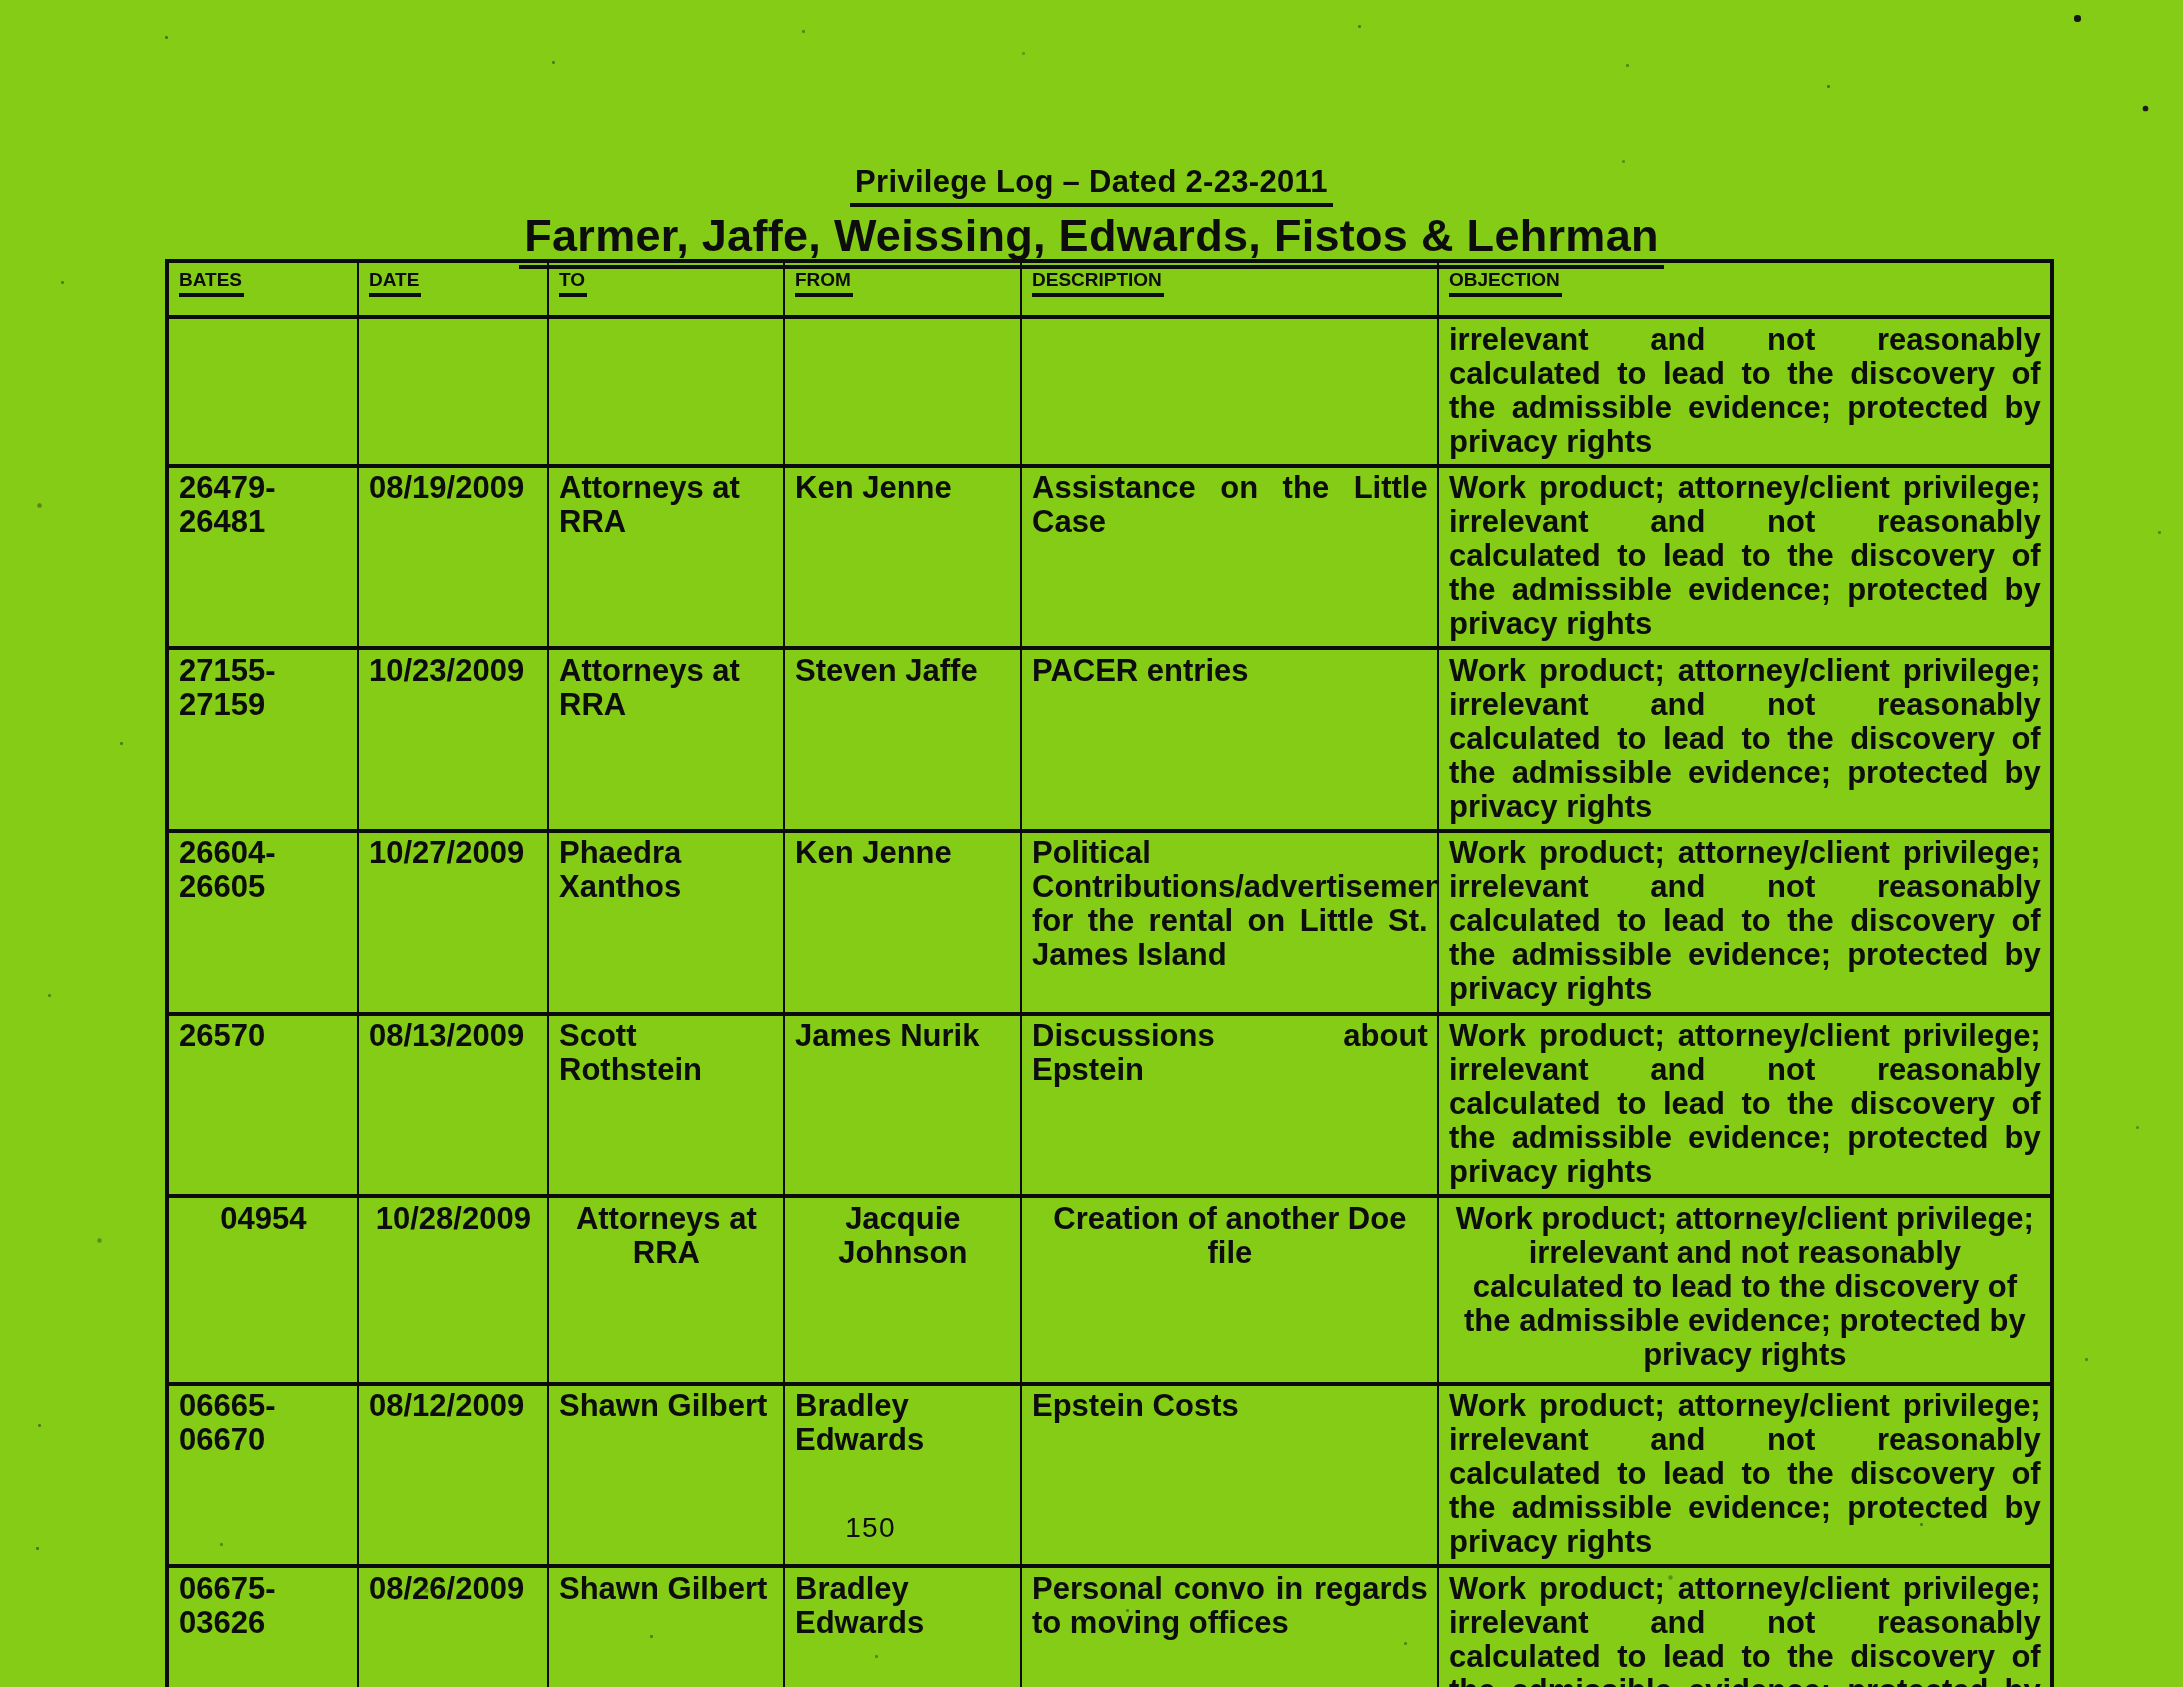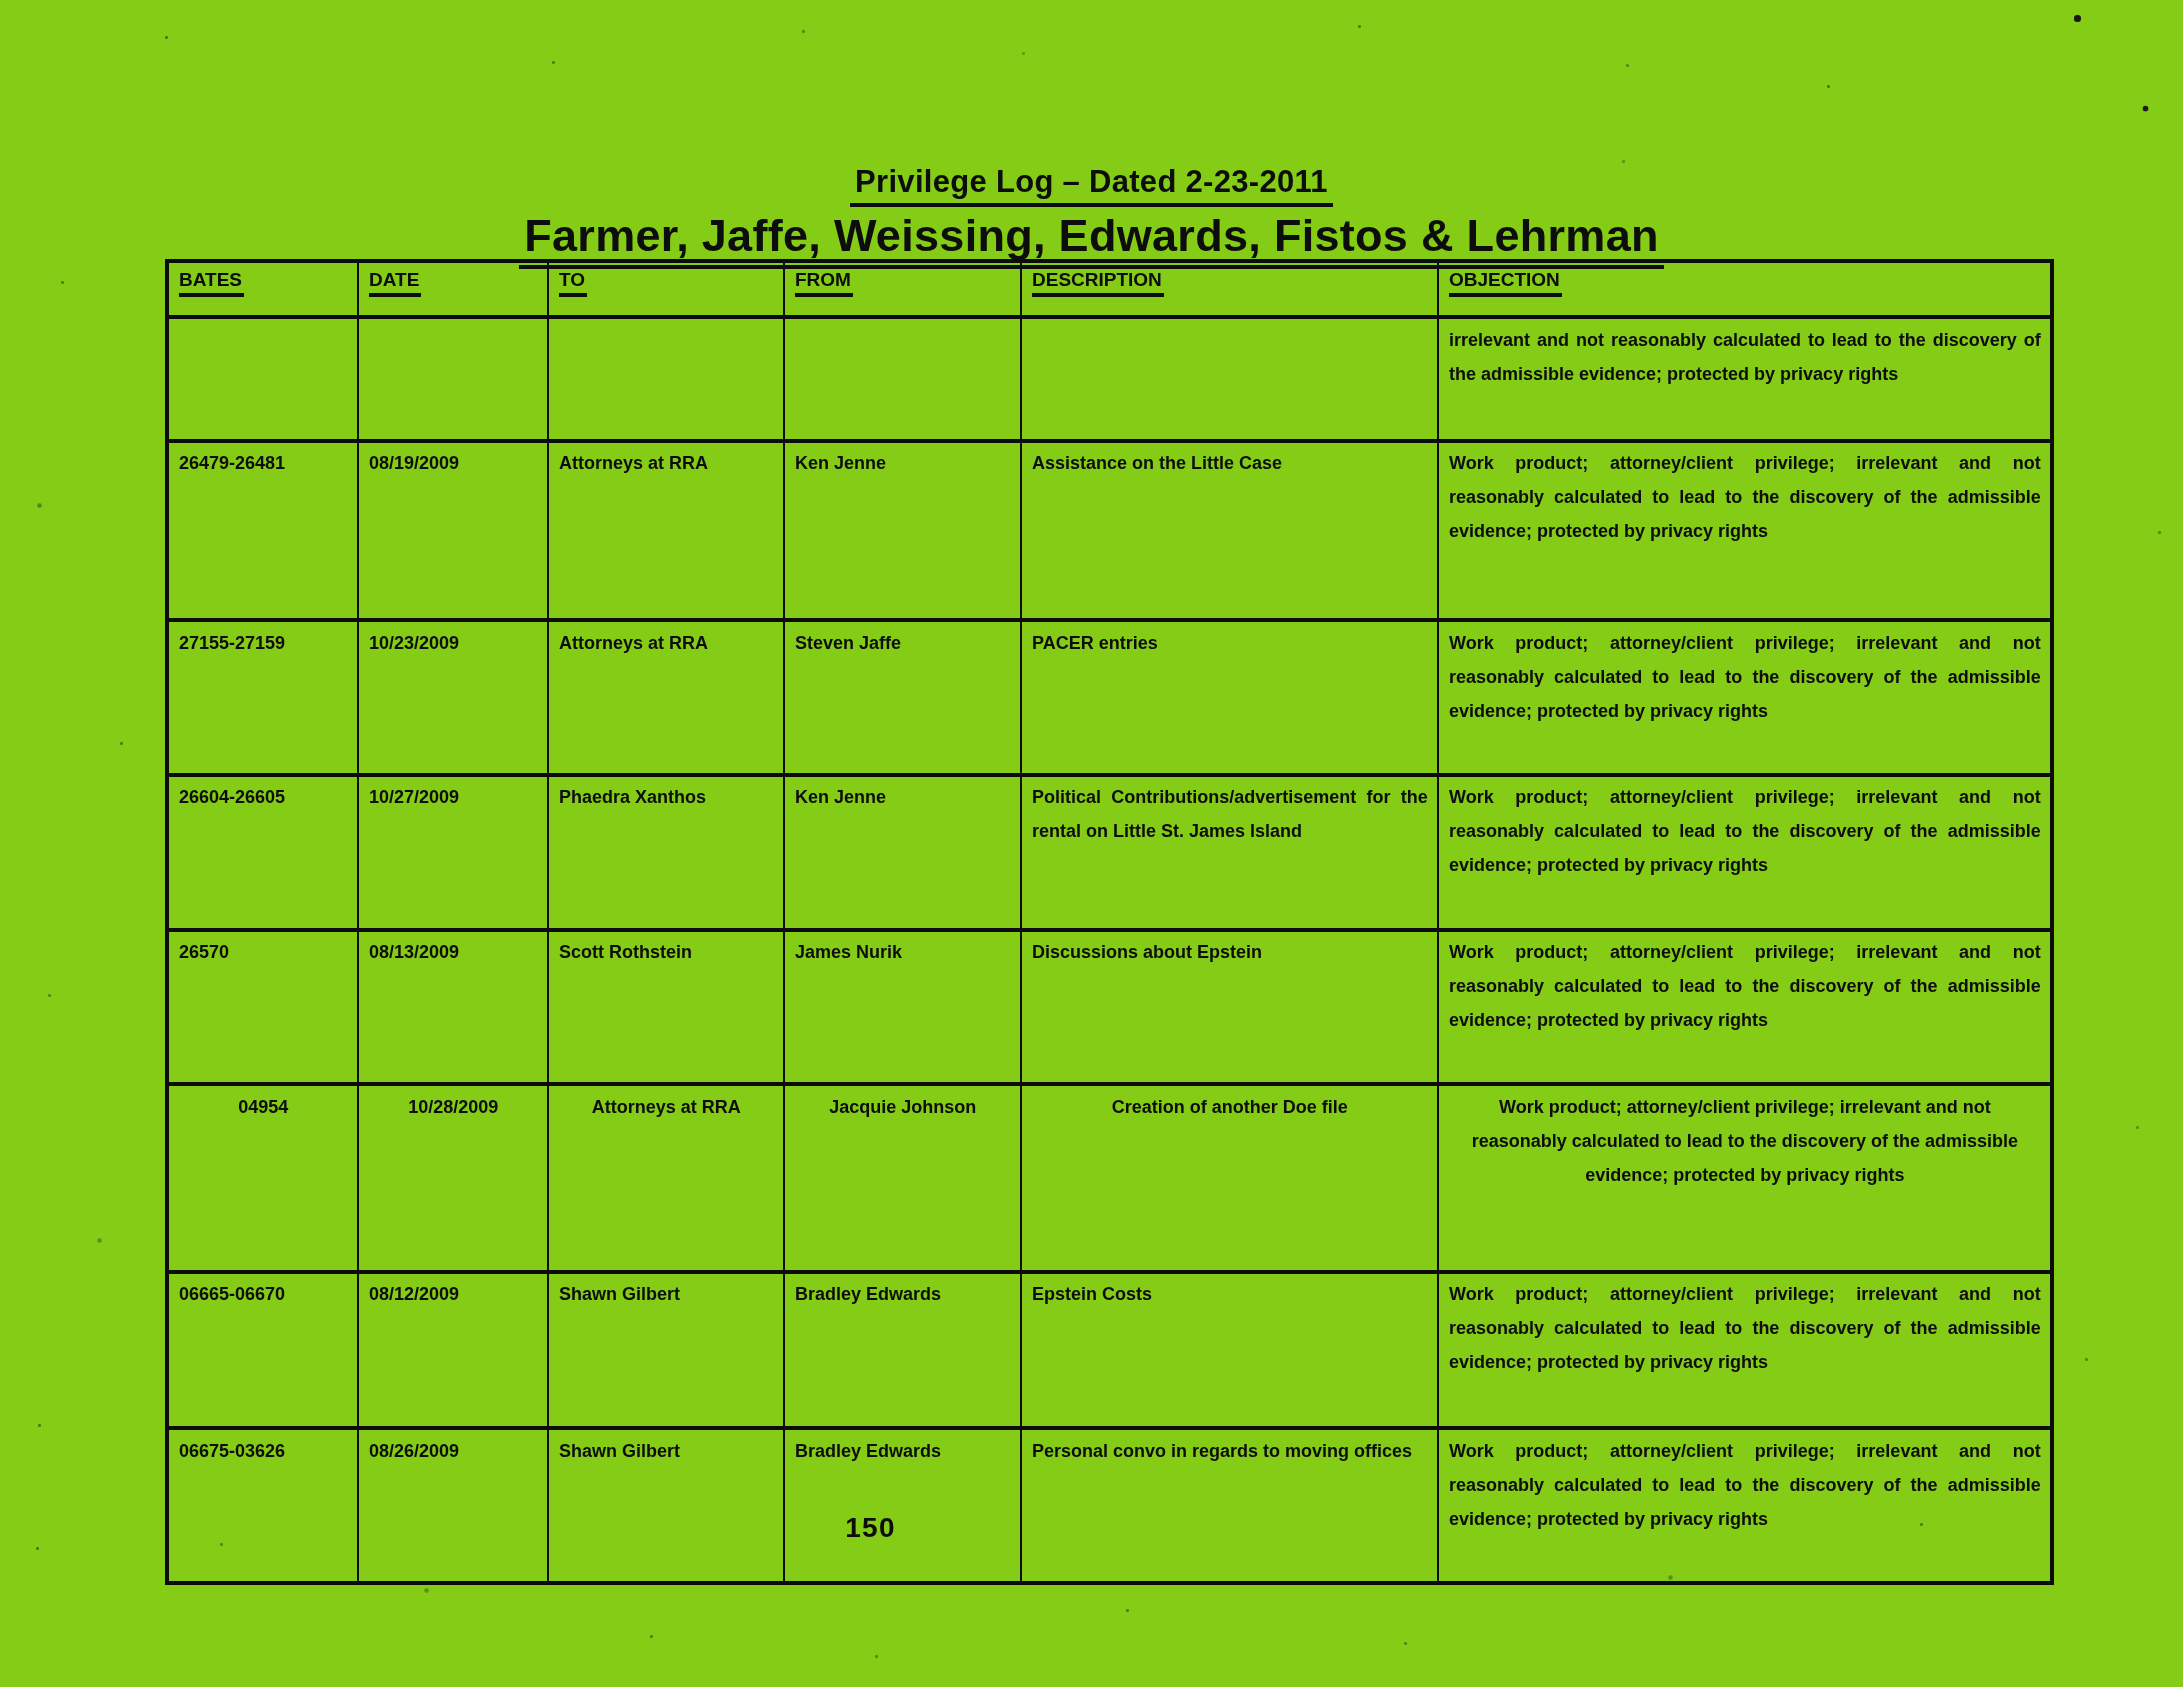--- a/index.html
+++ b/index.html
@@ -104,21 +104,21 @@
     text-align: left;
     height: 41px;
     padding-top: 6px;
   }
   table.log th .hu {
     display: inline-block;
     border-bottom: 4.6px solid #0d0d0d;
     padding: 0 2px 2px 0;
   }
   table.log td {
-    font-size: 18px;
+    font-size: 31px;
     line-height: 34px;
   }
   td.cell-description, td.cell-objection {
     text-align: justify;
   }
   
   tbody tr:nth-child(1) td { height: 111px; }
   tbody tr:nth-child(2) td { height: 167px; }
   tbody tr:nth-child(3) td { height: 142px; }
   tbody tr:nth-child(4) td { height: 142px; }
@@ -127,21 +127,21 @@
   tbody tr:nth-child(7) td { height: 144px; }
   tbody tr:nth-child(8) td { height: 142px; }
   .pagenum {
     position: absolute;
     top: 1512px;
     left: 0;
     width: 1779px;
     text-align: center;
     text-indent: -38px;
     font-size: 28px;
-    font-weight: 700;
+    font-weight: 400;
     letter-spacing: 1.3px;
   }
 </style>
 </head>
 <body>
 
 <div class="sheet">
   <div class="specks"></div>
 
   <div class="title">

